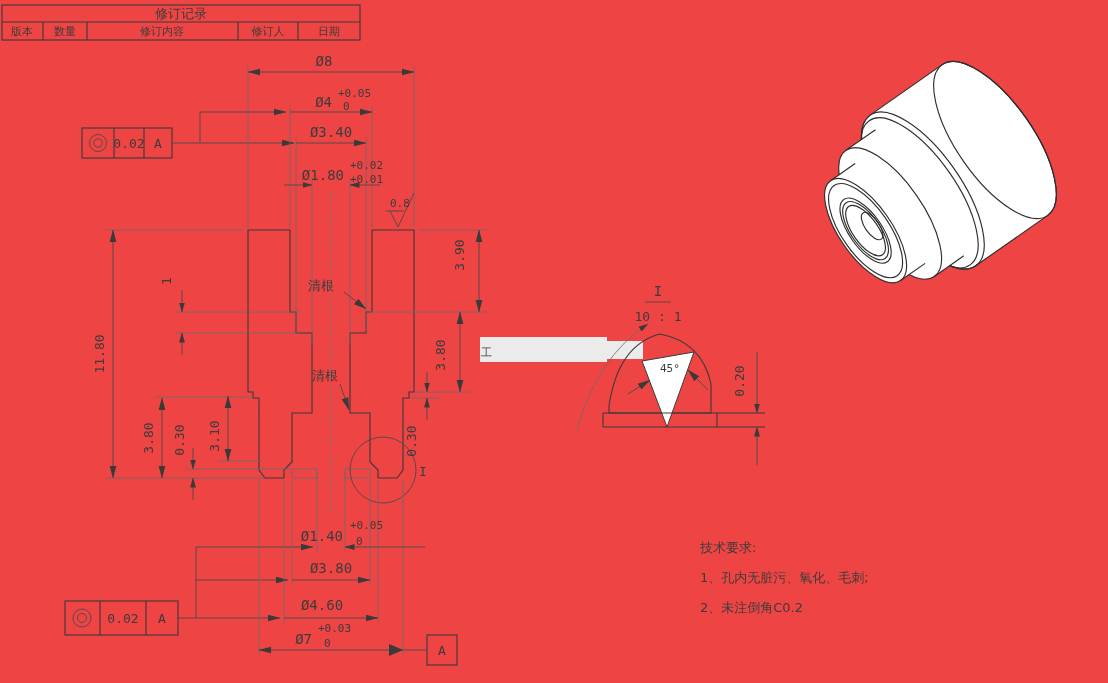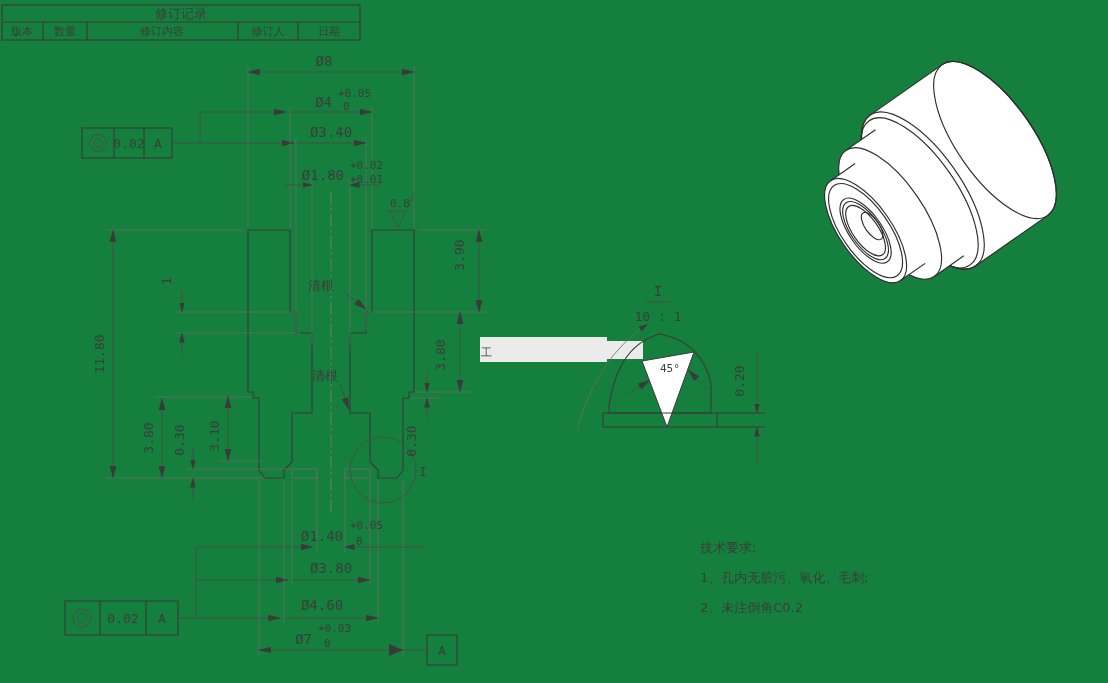--- a/index.html
+++ b/index.html
@@ -1,16 +1,16 @@
 <!DOCTYPE html>
 <html><head>
 <meta charset="utf-8">
 <style>
   html,body{margin:0;padding:0;background:#f7f7f7;}
-  #stage{position:relative;width:1108px;height:683px;background:#15803d;overflow:hidden;
+  #stage{position:relative;width:1108px;height:683px;background:#ef4444;overflow:hidden;
          font-family:"DejaVu Sans","Liberation Sans",sans-serif;}
   svg{position:absolute;left:0;top:0;}
   .ln{stroke:#3a3a3a;stroke-width:1.1;fill:none;}
   .thin{stroke:#6b6b6b;stroke-width:0.8;fill:none;}
   .dim{stroke:#4a4a4a;stroke-width:0.9;fill:none;}
   .cl{stroke:#7a7a7a;stroke-width:0.8;fill:none;stroke-dasharray:13 3 3 3;}
   .t{font-family:"DejaVu Sans Mono","Liberation Mono",monospace;fill:#3c3c3c;font-size:13px;}
   .tc{font-family:"DejaVu Sans","Liberation Sans",sans-serif;fill:#3c3c3c;font-size:13px;}
   .ts{font-size:11px;}
   .tb{font-size:14px;}

